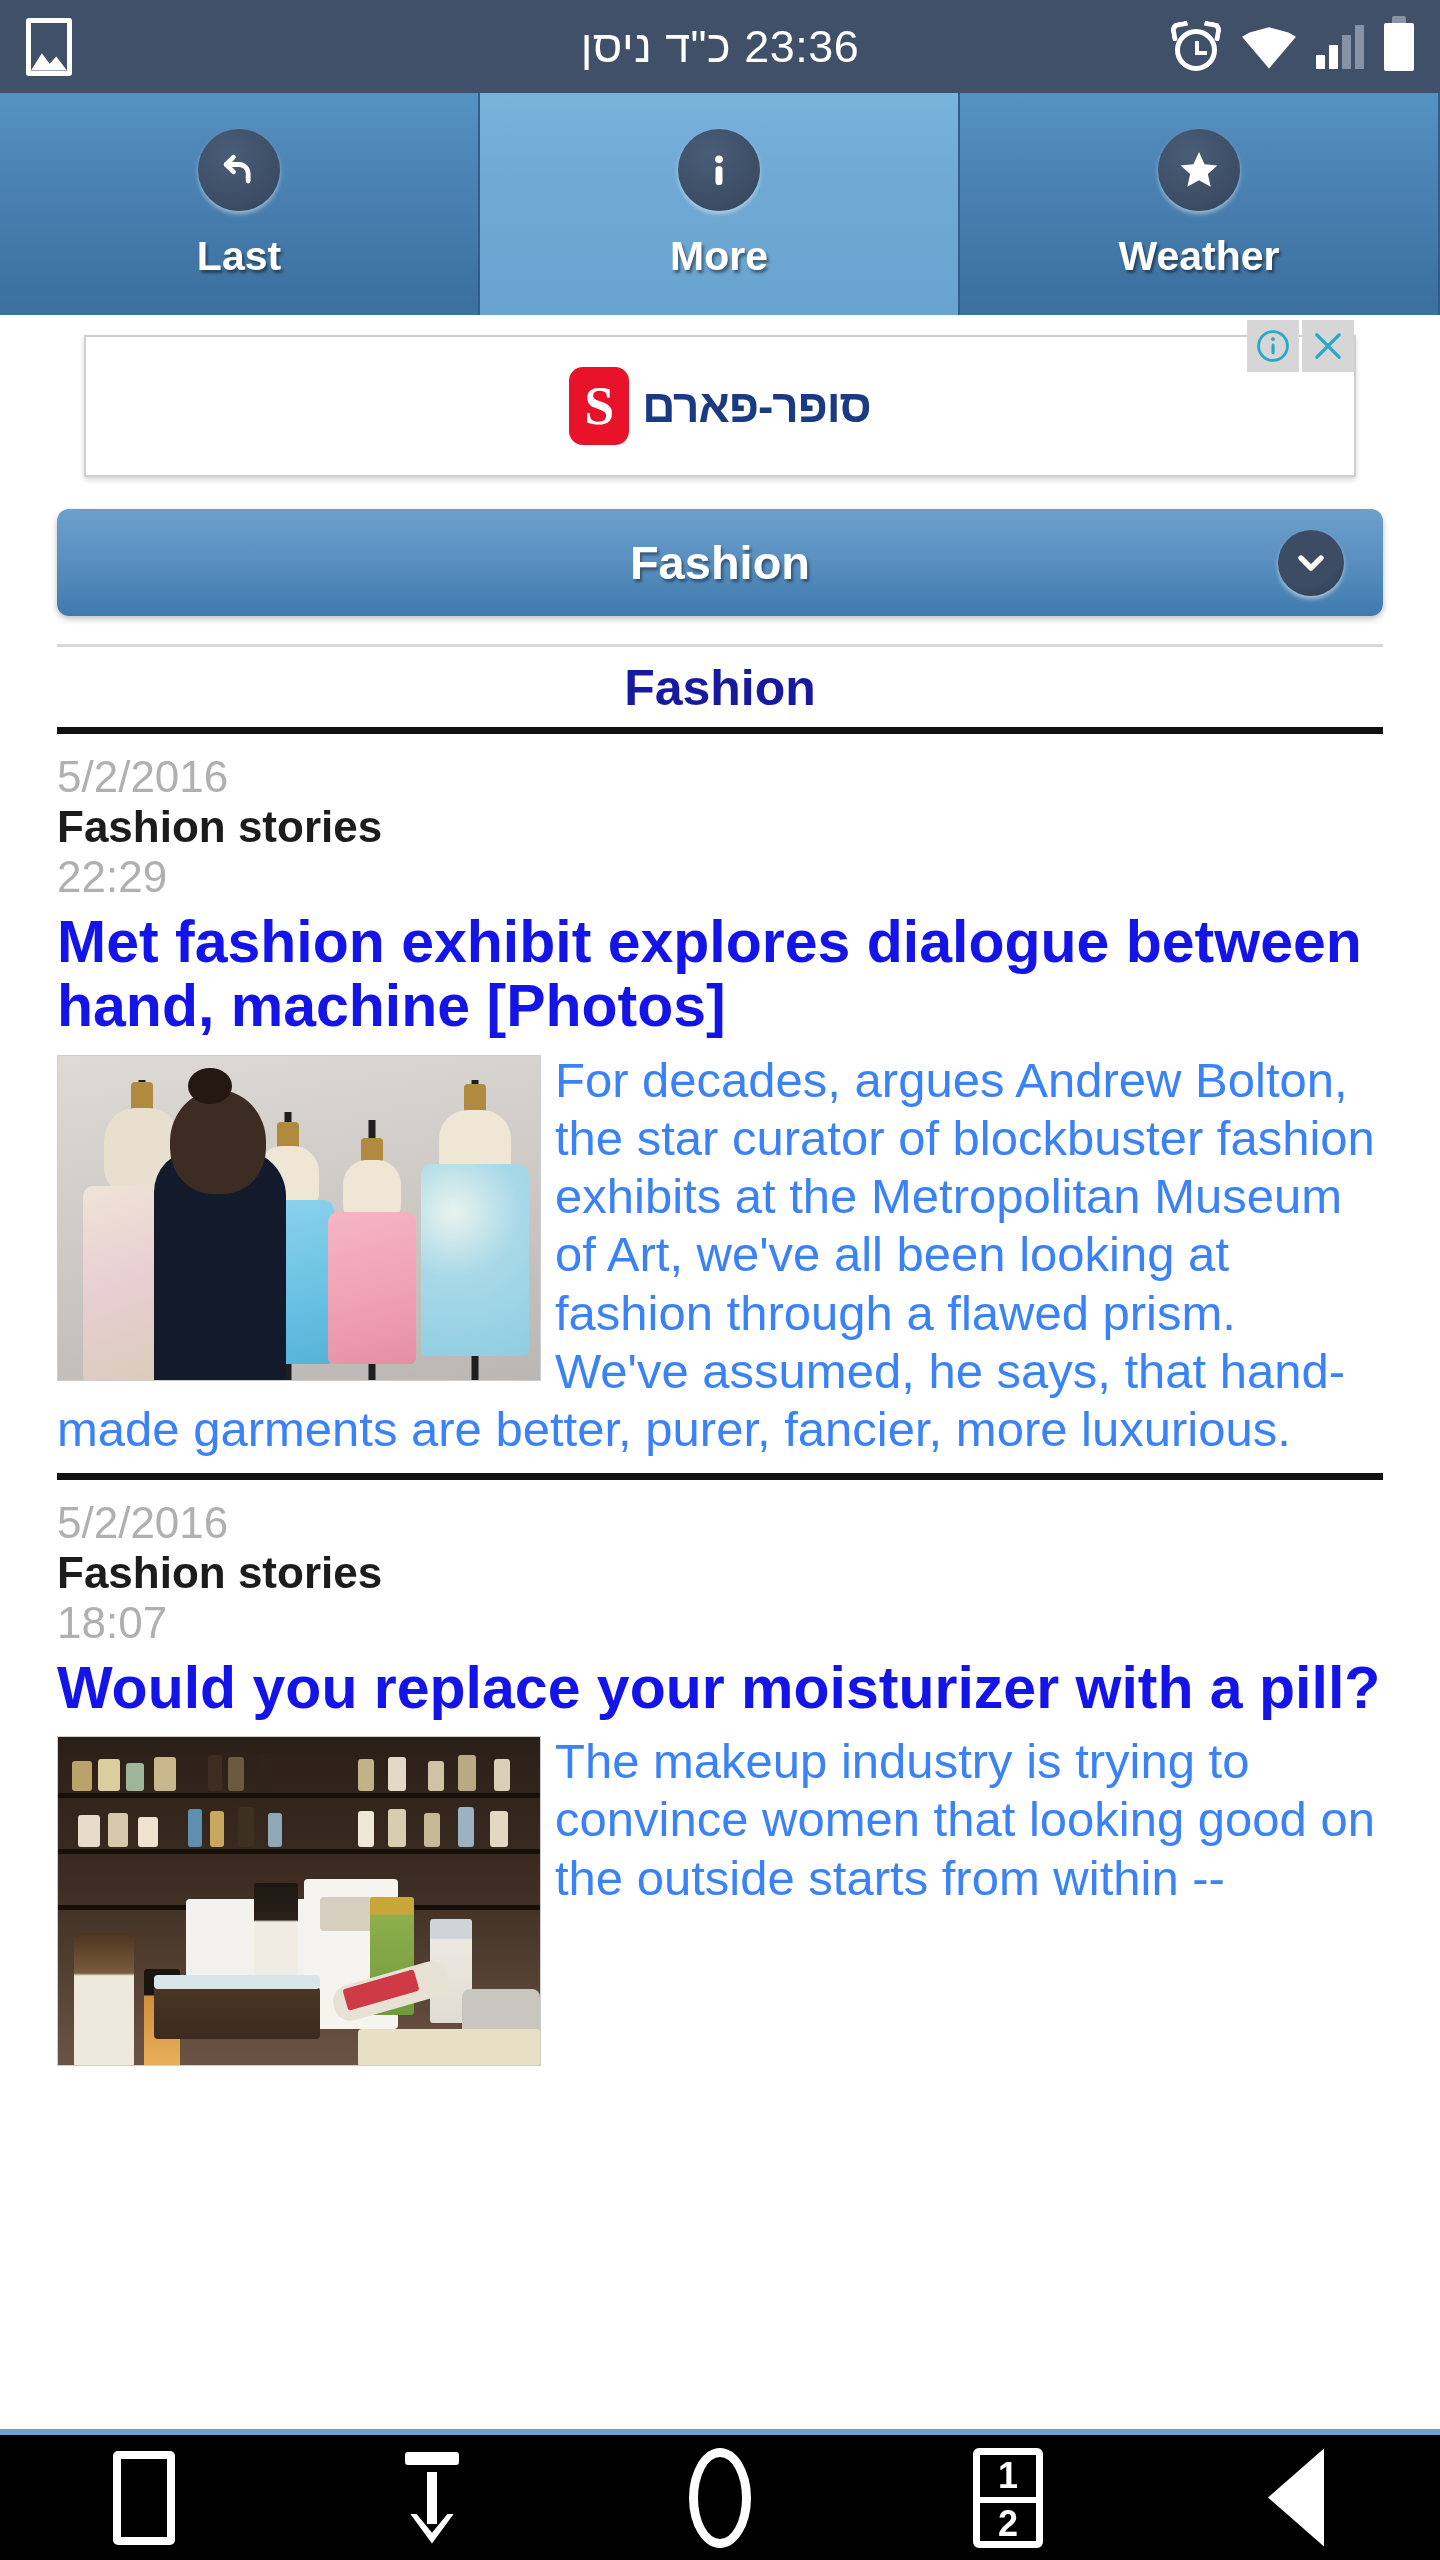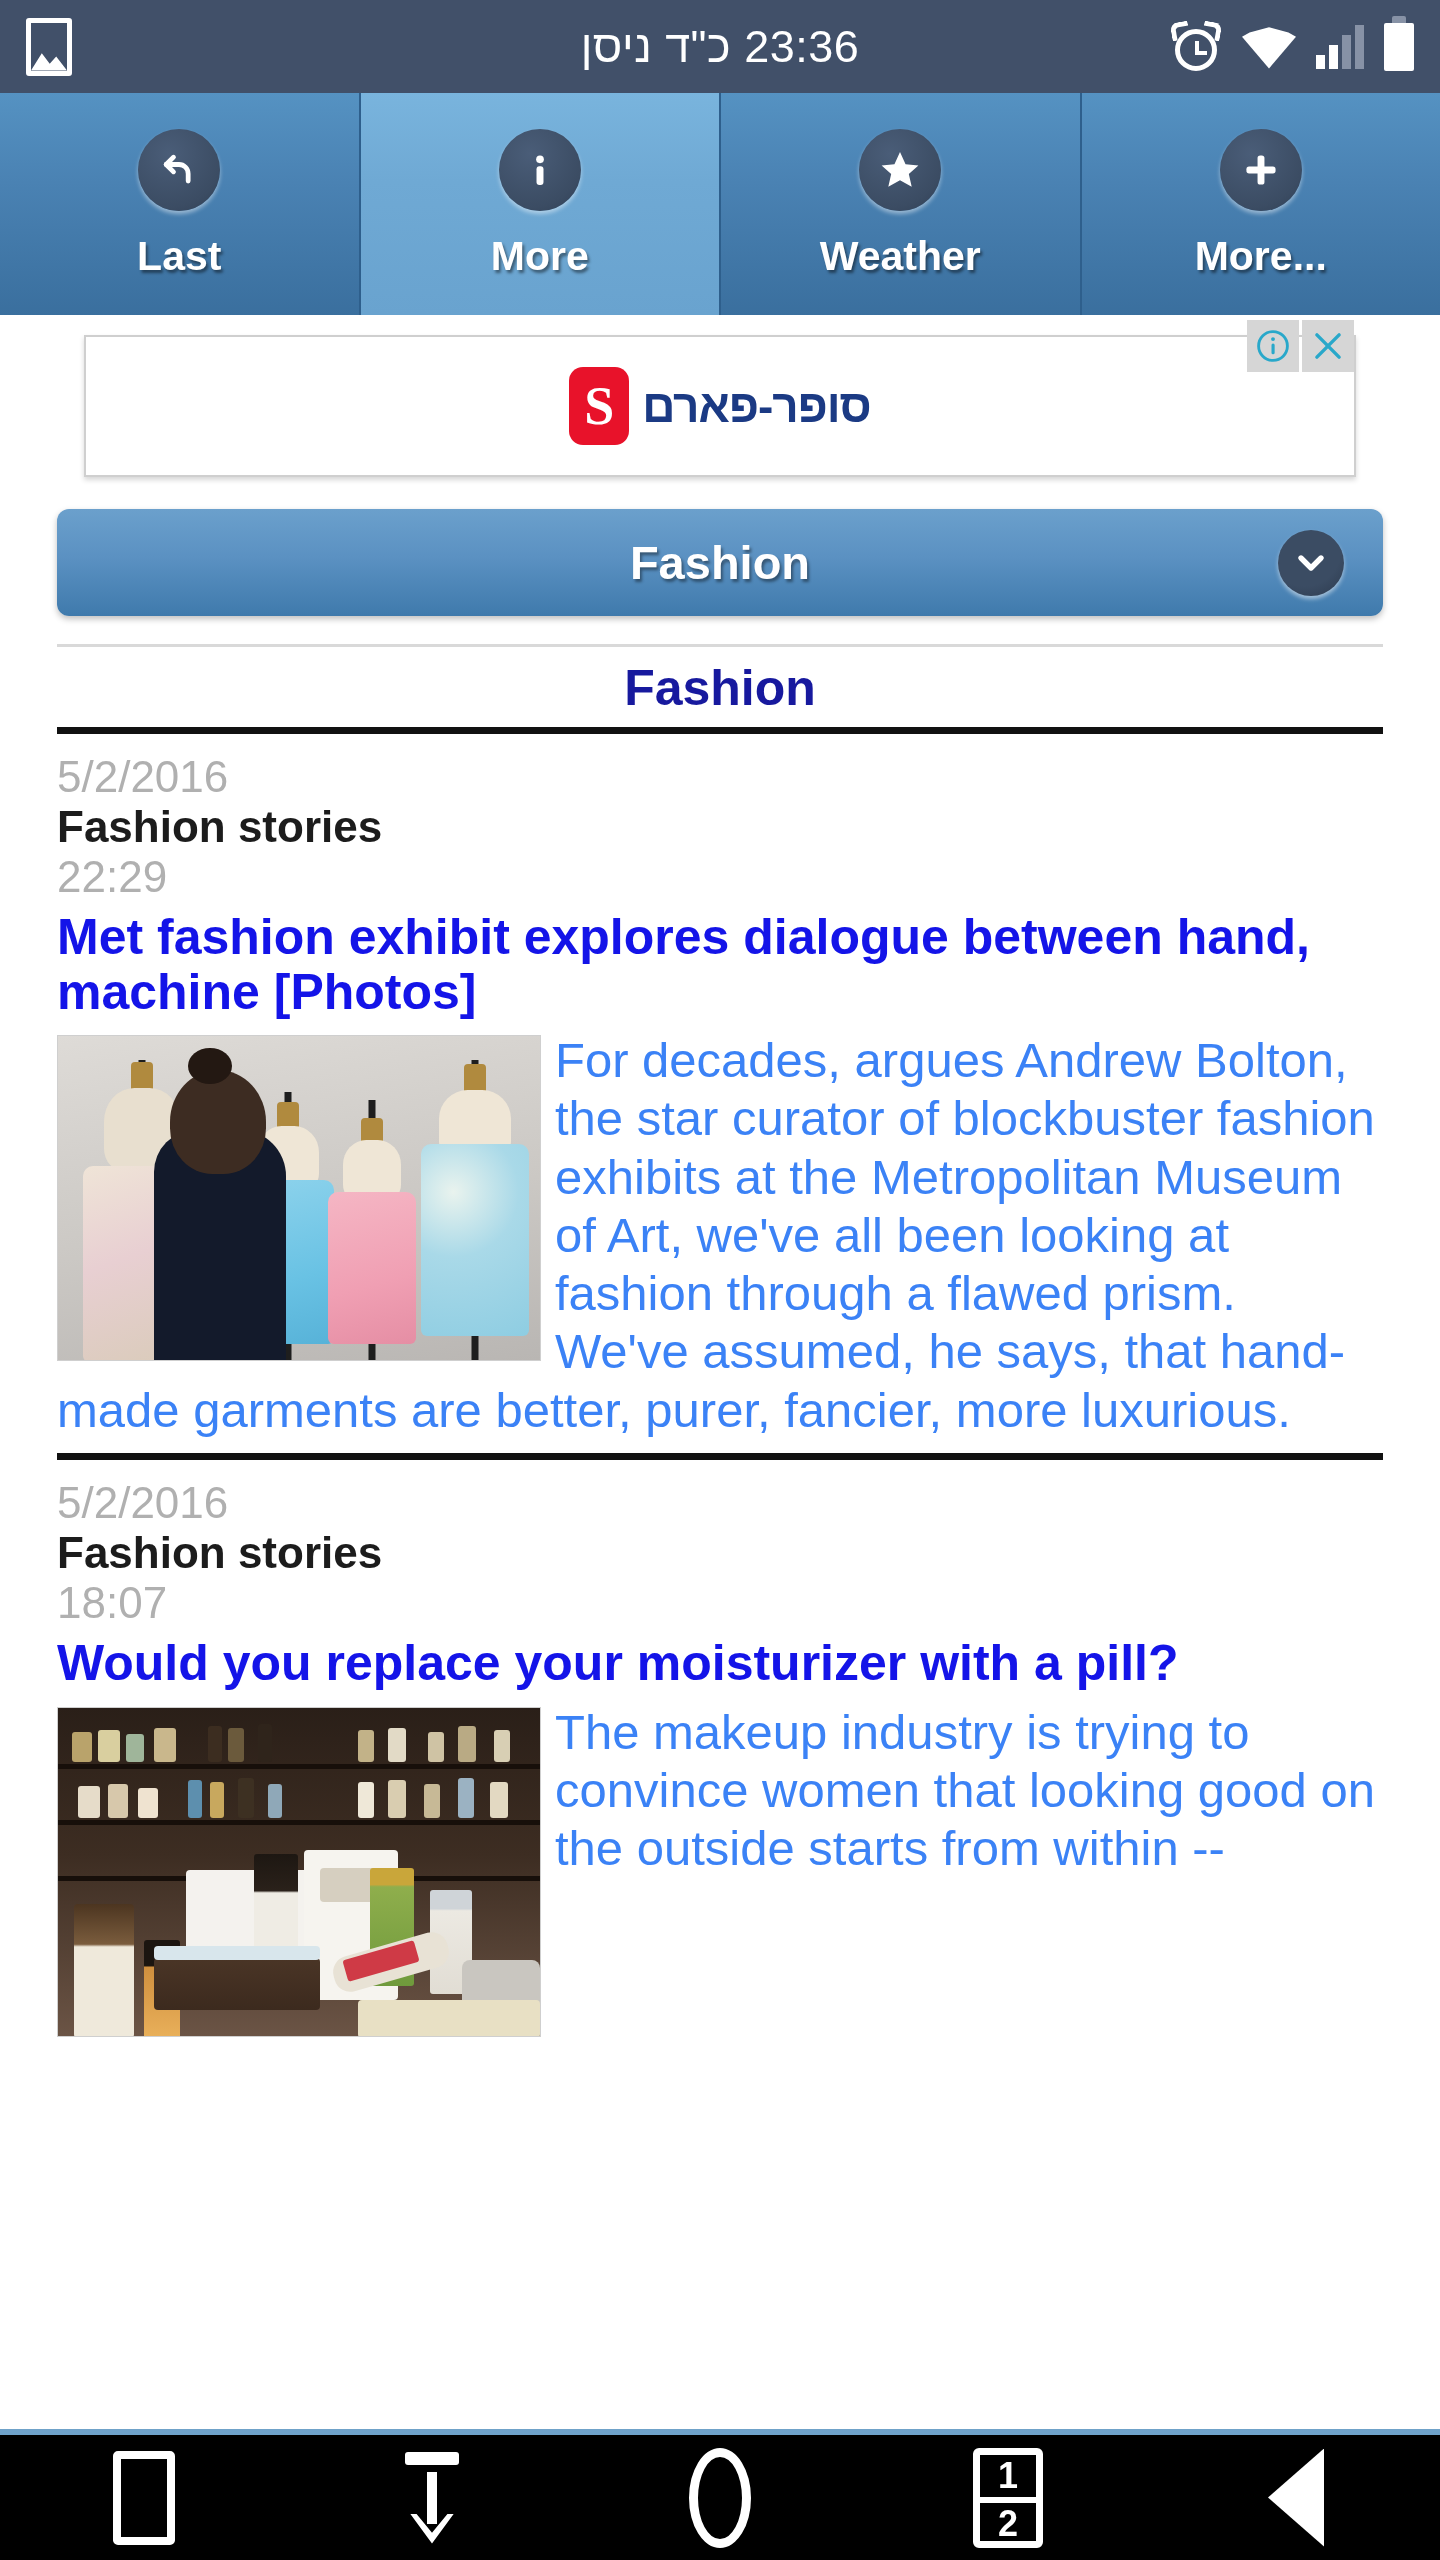--- a/index.html
+++ b/index.html
@@ -122,21 +122,21 @@
   .article { padding: 0 57px; }
   .meta {
     display:flex; align-items:baseline; justify-content:space-between;
     padding: 18px 0 8px 0;
     flex-direction: column;
   }
   .meta-date { color:#b0b0b0; font-size:44px; }
   .meta-src { color:#1c1c1c; font-size:44px; font-weight:bold; flex:1; text-align:center;}
   .meta-time { color:#b0b0b0; font-size:44px; }
   .headline {
-    color:#1414e8; font-size:50px; font-weight:bold; line-height:1.09;
+    color:#1414e8; font-size:59px; font-weight:bold; line-height:1.09;
     padding-bottom: 12px; cursor:pointer;
   }
   .body-wrap { }
   .thumb {
     float:left; width:484px; height:unset; margin: 4px 14px 6px 0;
     border:1px solid #cfcfcf;
   }
   .body-text { font-size:49px; color:#3b82f6; line-height:1.19; }
   .clearfix::after { content:""; display:block; clear:both; }
 
@@ -235,29 +235,20 @@
 
     <div class="tab">
       <div class="tab-icon">
         <svg width="46" height="46" viewBox="0 0 24 24" fill="#fff">
           <path d="M12 2.6 L14.9 9 L21.6 9.6 L16.6 14.1 L18.1 20.8 L12 17.3 L5.9 20.8 L7.4 14.1 L2.4 9.6 L9.1 9 Z"></path>
         </svg>
       </div>
       <div class="tab-label">Weather</div>
     </div>
 
-    <div class="tab" style="border-right:none;">
-      <div class="tab-icon">
-        <svg width="46" height="46" viewBox="0 0 24 24" fill="#fff">
-          <rect x="10.2" y="4.4" width="3.6" height="15.2" rx="1.4"></rect>
-          <rect x="4.4" y="10.2" width="15.2" height="3.6" rx="1.4"></rect>
-        </svg>
-      </div>
-      <div class="tab-label">More...</div>
-    </div>
   </div>
 
   <div class="ad-wrap">
     <div class="ad-box">
       <div class="ad-controls">
         <div class="ad-btn">
           <svg width="36" height="36" viewBox="0 0 24 24" fill="none" stroke="#29a8ca" stroke-width="1.9">
             <circle cx="12" cy="12" r="9.6"></circle>
             <circle cx="12" cy="7.4" r="1.3" fill="#29a8ca" stroke="none"></circle>
             <rect x="11" y="10.3" width="2.1" height="7.2" rx="1" fill="#29a8ca" stroke="none"></rect>

